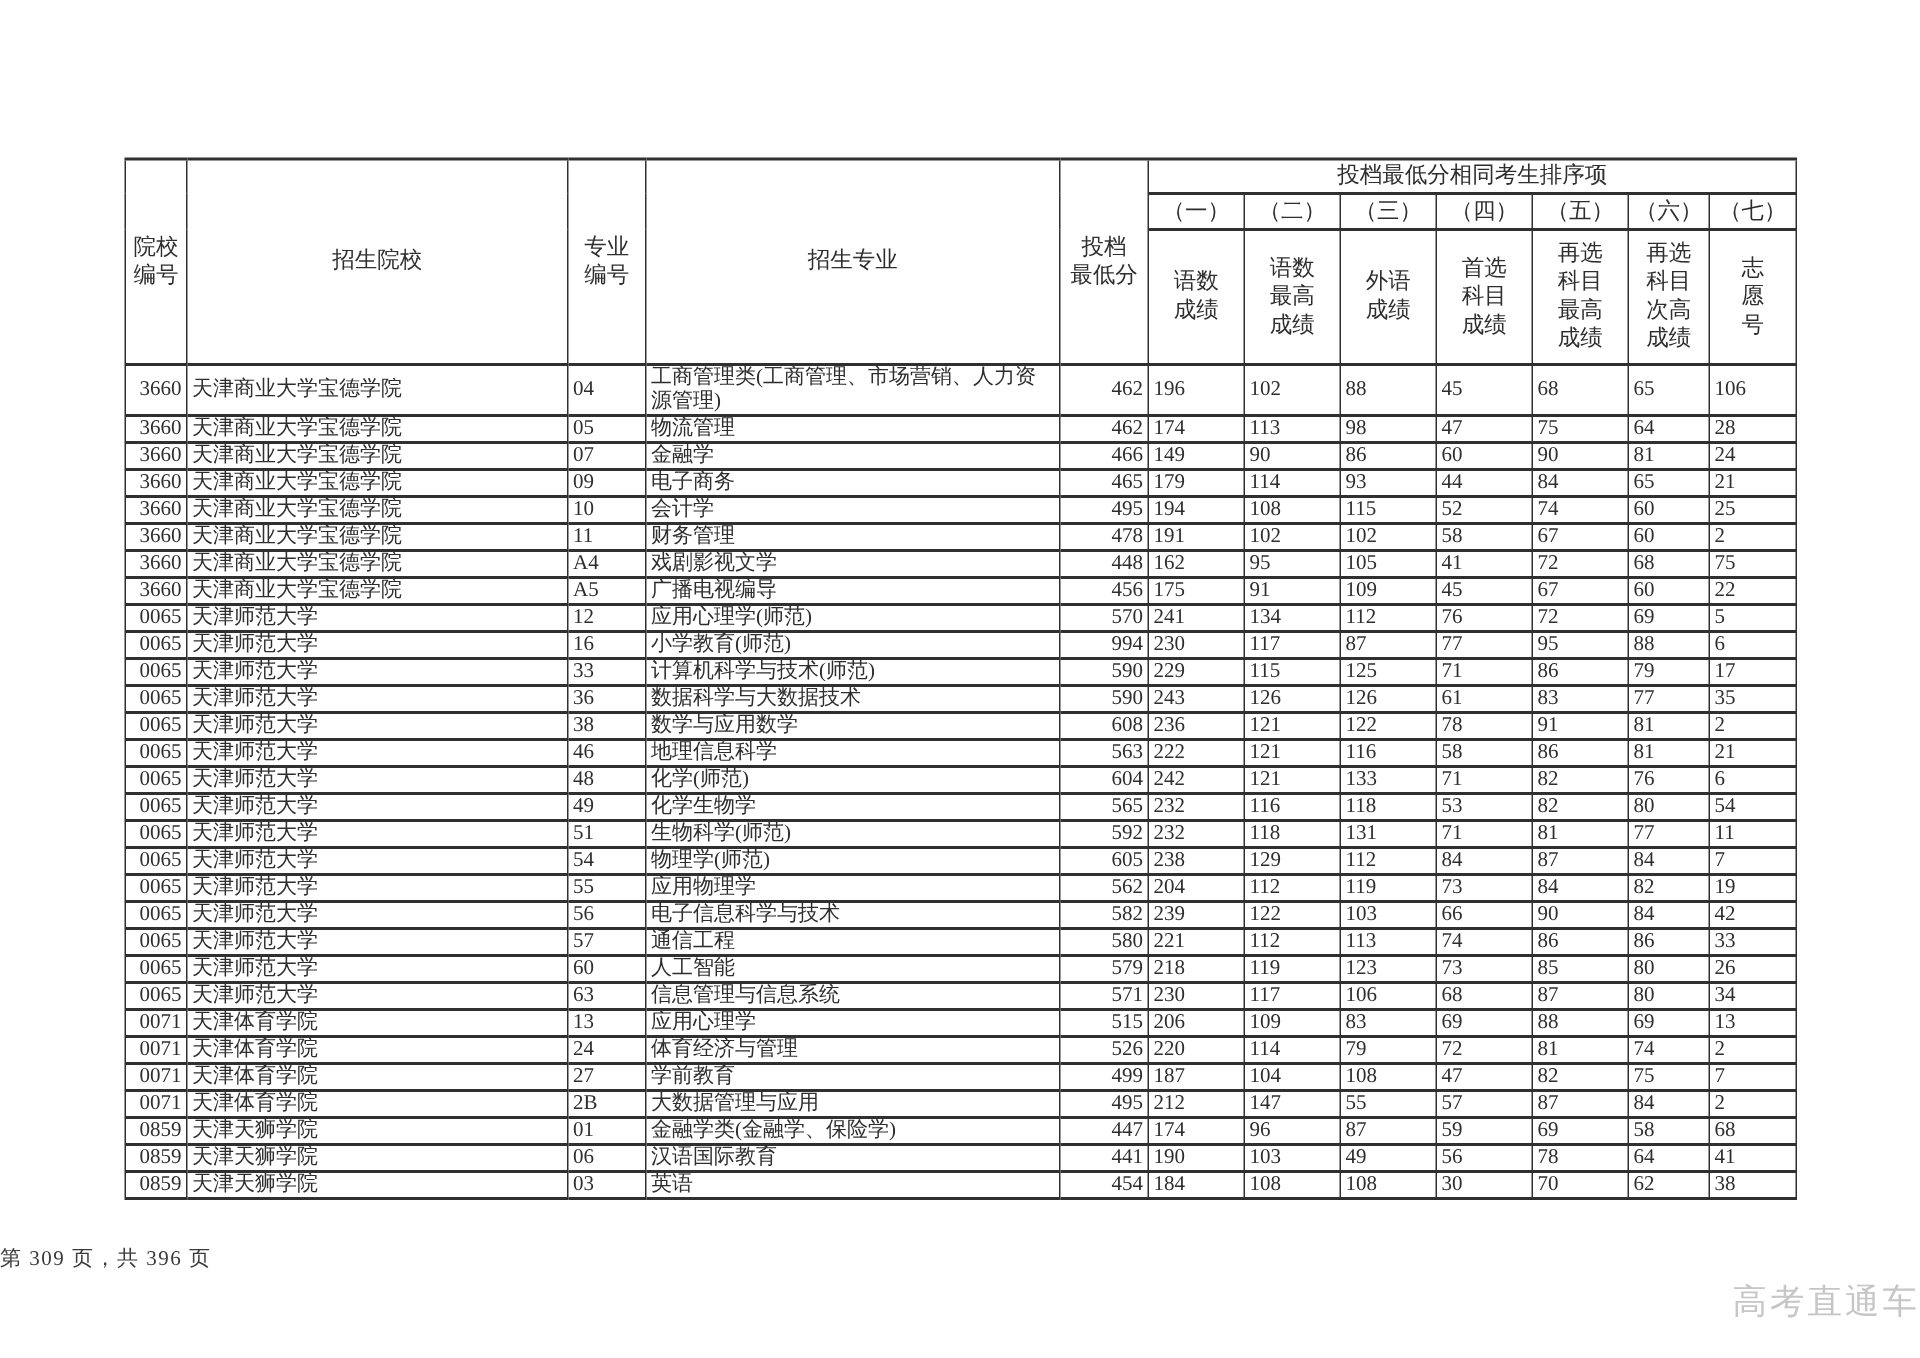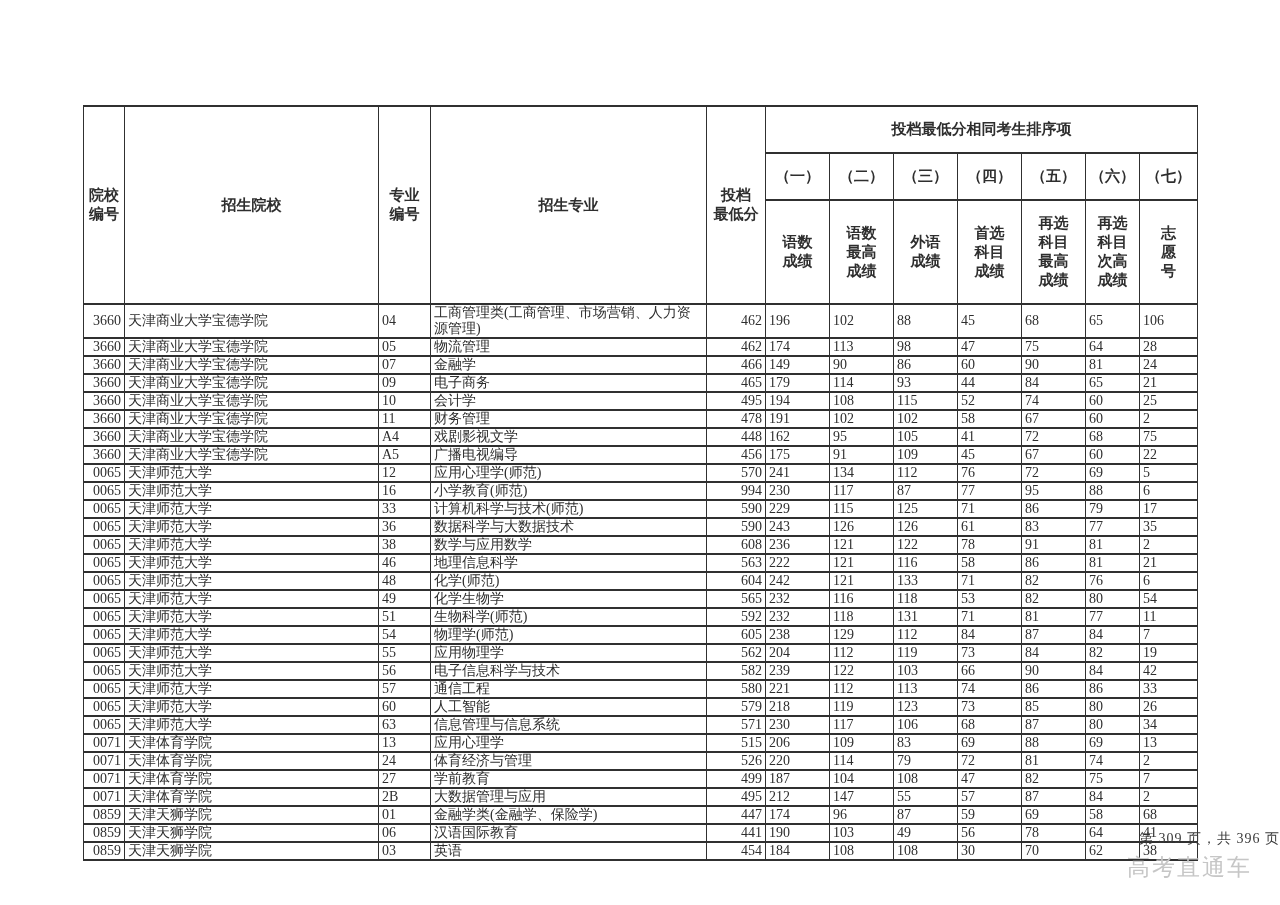--- a/index.html
+++ b/index.html
@@ -21,52 +21,52 @@
     border-collapse: collapse;
     table-layout: fixed;
   }
   .score-table th, .score-table td {
     border: 1px solid #303030;
     border-top-width: 2px;
     border-bottom-width: 2px;
     overflow: hidden;
   }
   .score-table th {
-    font-weight: bold;
+    font-weight: normal;
     font-size: 15px;
     line-height: 19px;
     vertical-align: middle;
     white-space: pre-line;
-    padding: 13px 2px;
+    padding: 1px 2px;
   }
   tr.hrow-a th { height: 22px; }
   tr.hrow-b th { height: 24px; }
   tr.hrow-c th { height: 90px; }
   .score-table tbody td {
     font-size: 14px;
     line-height: 16px;
     height: 16px;
     padding: 0 3px;
     vertical-align: middle;
   }
   td.al-c { text-align: right; }
   td.al-l { text-align: left; }
   .footer-pageinfo {
     position: absolute;
     left: 0;
     top: 830px;
     width: 1280px;
-    text-align: right;
+    text-align: left;
     font-size: 14px;
     color: #3a3a3a;
     letter-spacing: 1px;
   }
   .watermark {
     position: absolute;
-    right: 28px;
+    right: 0;
     top: 852px;
     font-size: 23px;
     color: #c6c6c6;
     font-family: "Liberation Sans", "DejaVu Sans", sans-serif;
     letter-spacing: 2px;
   }
 </style>
 </head>
 <body>
 

